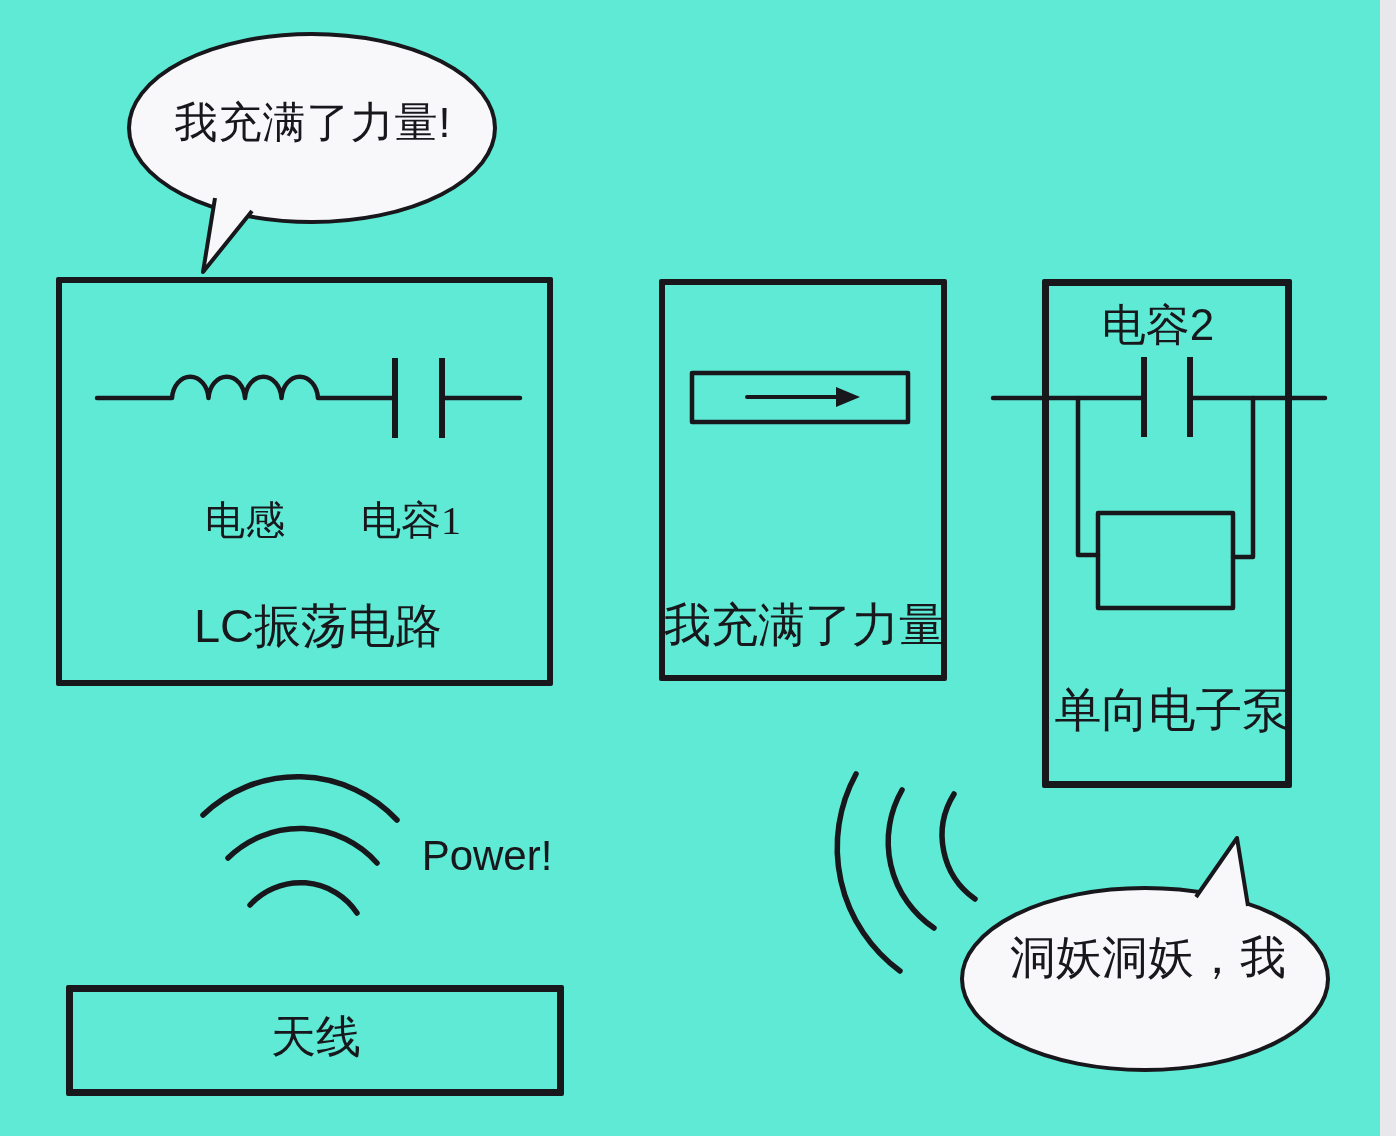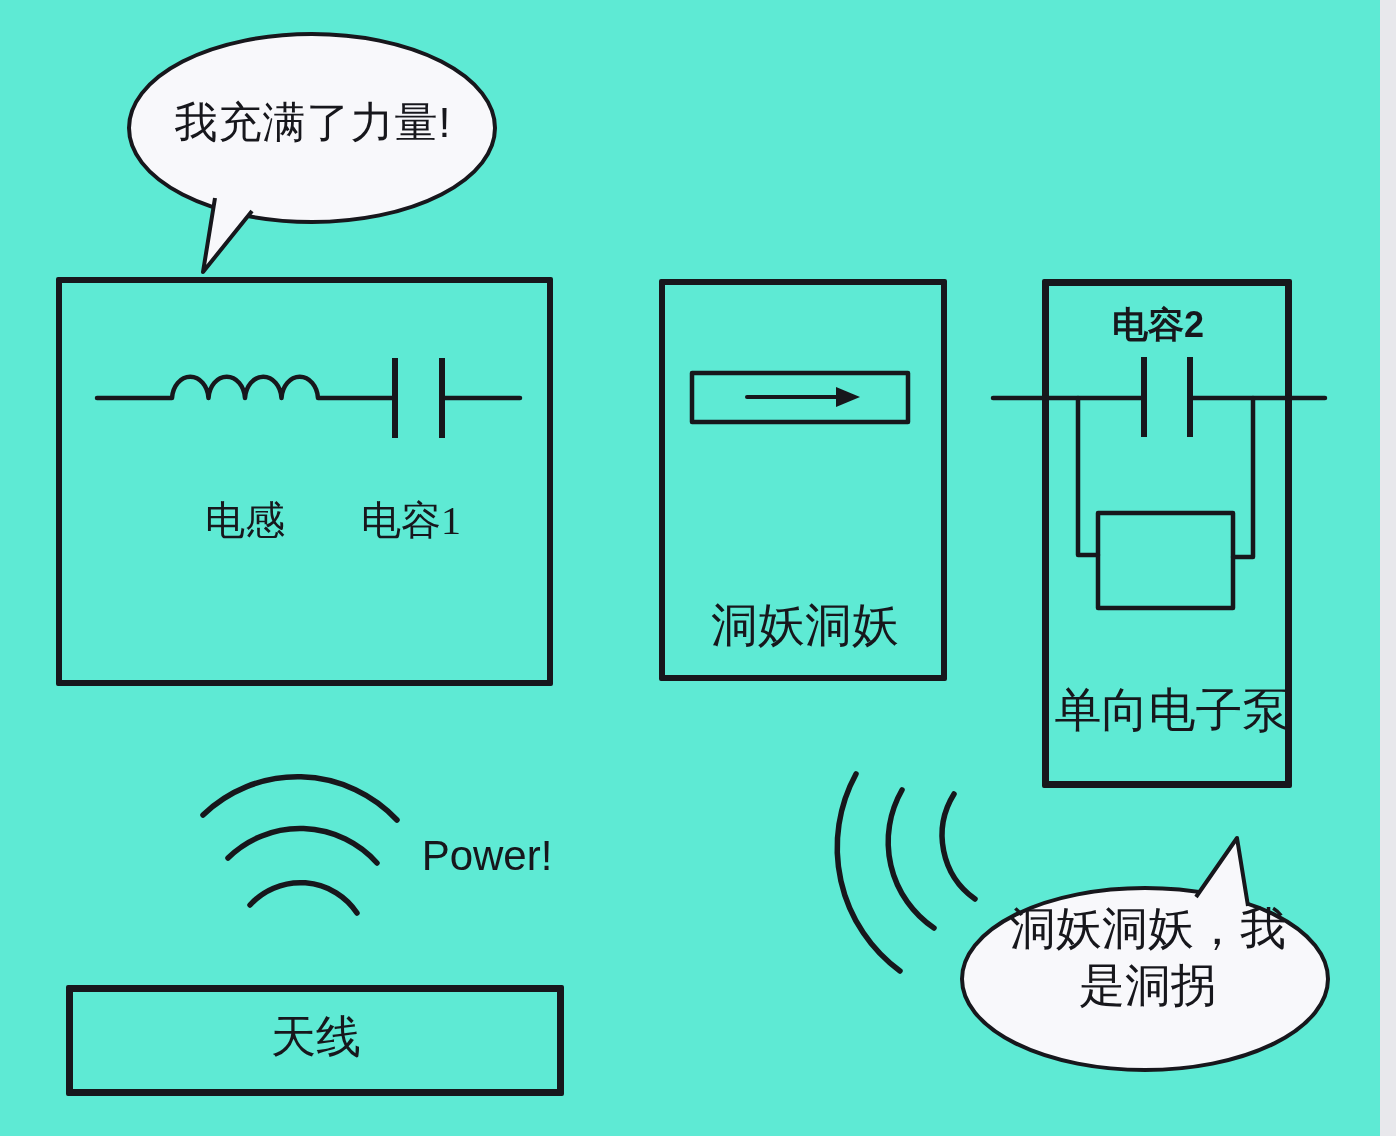--- a/index.html
+++ b/index.html
@@ -29,21 +29,21 @@
   .lbl {
     position: absolute;
     transform: translate(-50%, -50%);
     white-space: nowrap;
     color: #17171c;
     text-align: center;
   }
   .lbl-bubble-top   { font-size: 43px; letter-spacing: 1px; }
   .lbl-component    { font-size: 40px; margin-top: 44px; }
   .lbl-title        { font-size: 47px; }
-  .lbl-cap2         { font-size: 36px; font-weight: bold; }
+  .lbl-cap2         { font-size: 44px; }
   .lbl-antenna      { font-size: 45px; }
   .lbl-power        { font-size: 42px; }
   .lbl-bubble-bottom{ font-size: 46px; line-height: 57px; }
 </style>
 </head>
 <body>
 
 <div class="canvas">
 
   <div class="box" style="left:56px;  top:277px; width:497px; height:409px;"></div>
@@ -100,28 +100,28 @@
     <g>
       <ellipse class="bubble" cx="1145" cy="979" rx="183" ry="91"></ellipse>
       <path class="tail" d="M 1196 897 L 1237 838 L 1248 906"></path>
     </g>
   </svg>
 
   <div class="lbl lbl-bubble-top" style="left:313px; top:123px;">我充满了力量!</div>
 
   <div class="lbl lbl-component" style="left:245px; top:476px;">电感</div>
   <div class="lbl lbl-component" style="left:411px; top:476px;font-family:Liberation Serif, serif;">电容1</div>
+  <div class="lbl lbl-title" style="left:318px; top:626px;">LC振荡电路</div>
 
-  <div class="lbl lbl-title" style="left:805px; top:625px;">洞妖洞妖</div>
+  <div class="lbl lbl-title" style="left:805px; top:625px;">我充满了力量</div>
 
   <div class="lbl lbl-cap2" style="left:1158px; top:325px;">电容2</div>
   <div class="lbl lbl-title" style="left:1172px; top:710px;">单向电子泵</div>
 
   <div class="lbl lbl-antenna" style="left:316px; top:1037px;">天线</div>
 
   <div class="lbl lbl-power" style="left:487px; top:856px;">Power!</div>
 
   <div class="lbl lbl-bubble-bottom" style="left:1148px; top:957px;">
     <div>洞妖洞妖，我</div>
-    <div>是洞拐</div>
   </div>
 
 </div>
 
 </body></html>

